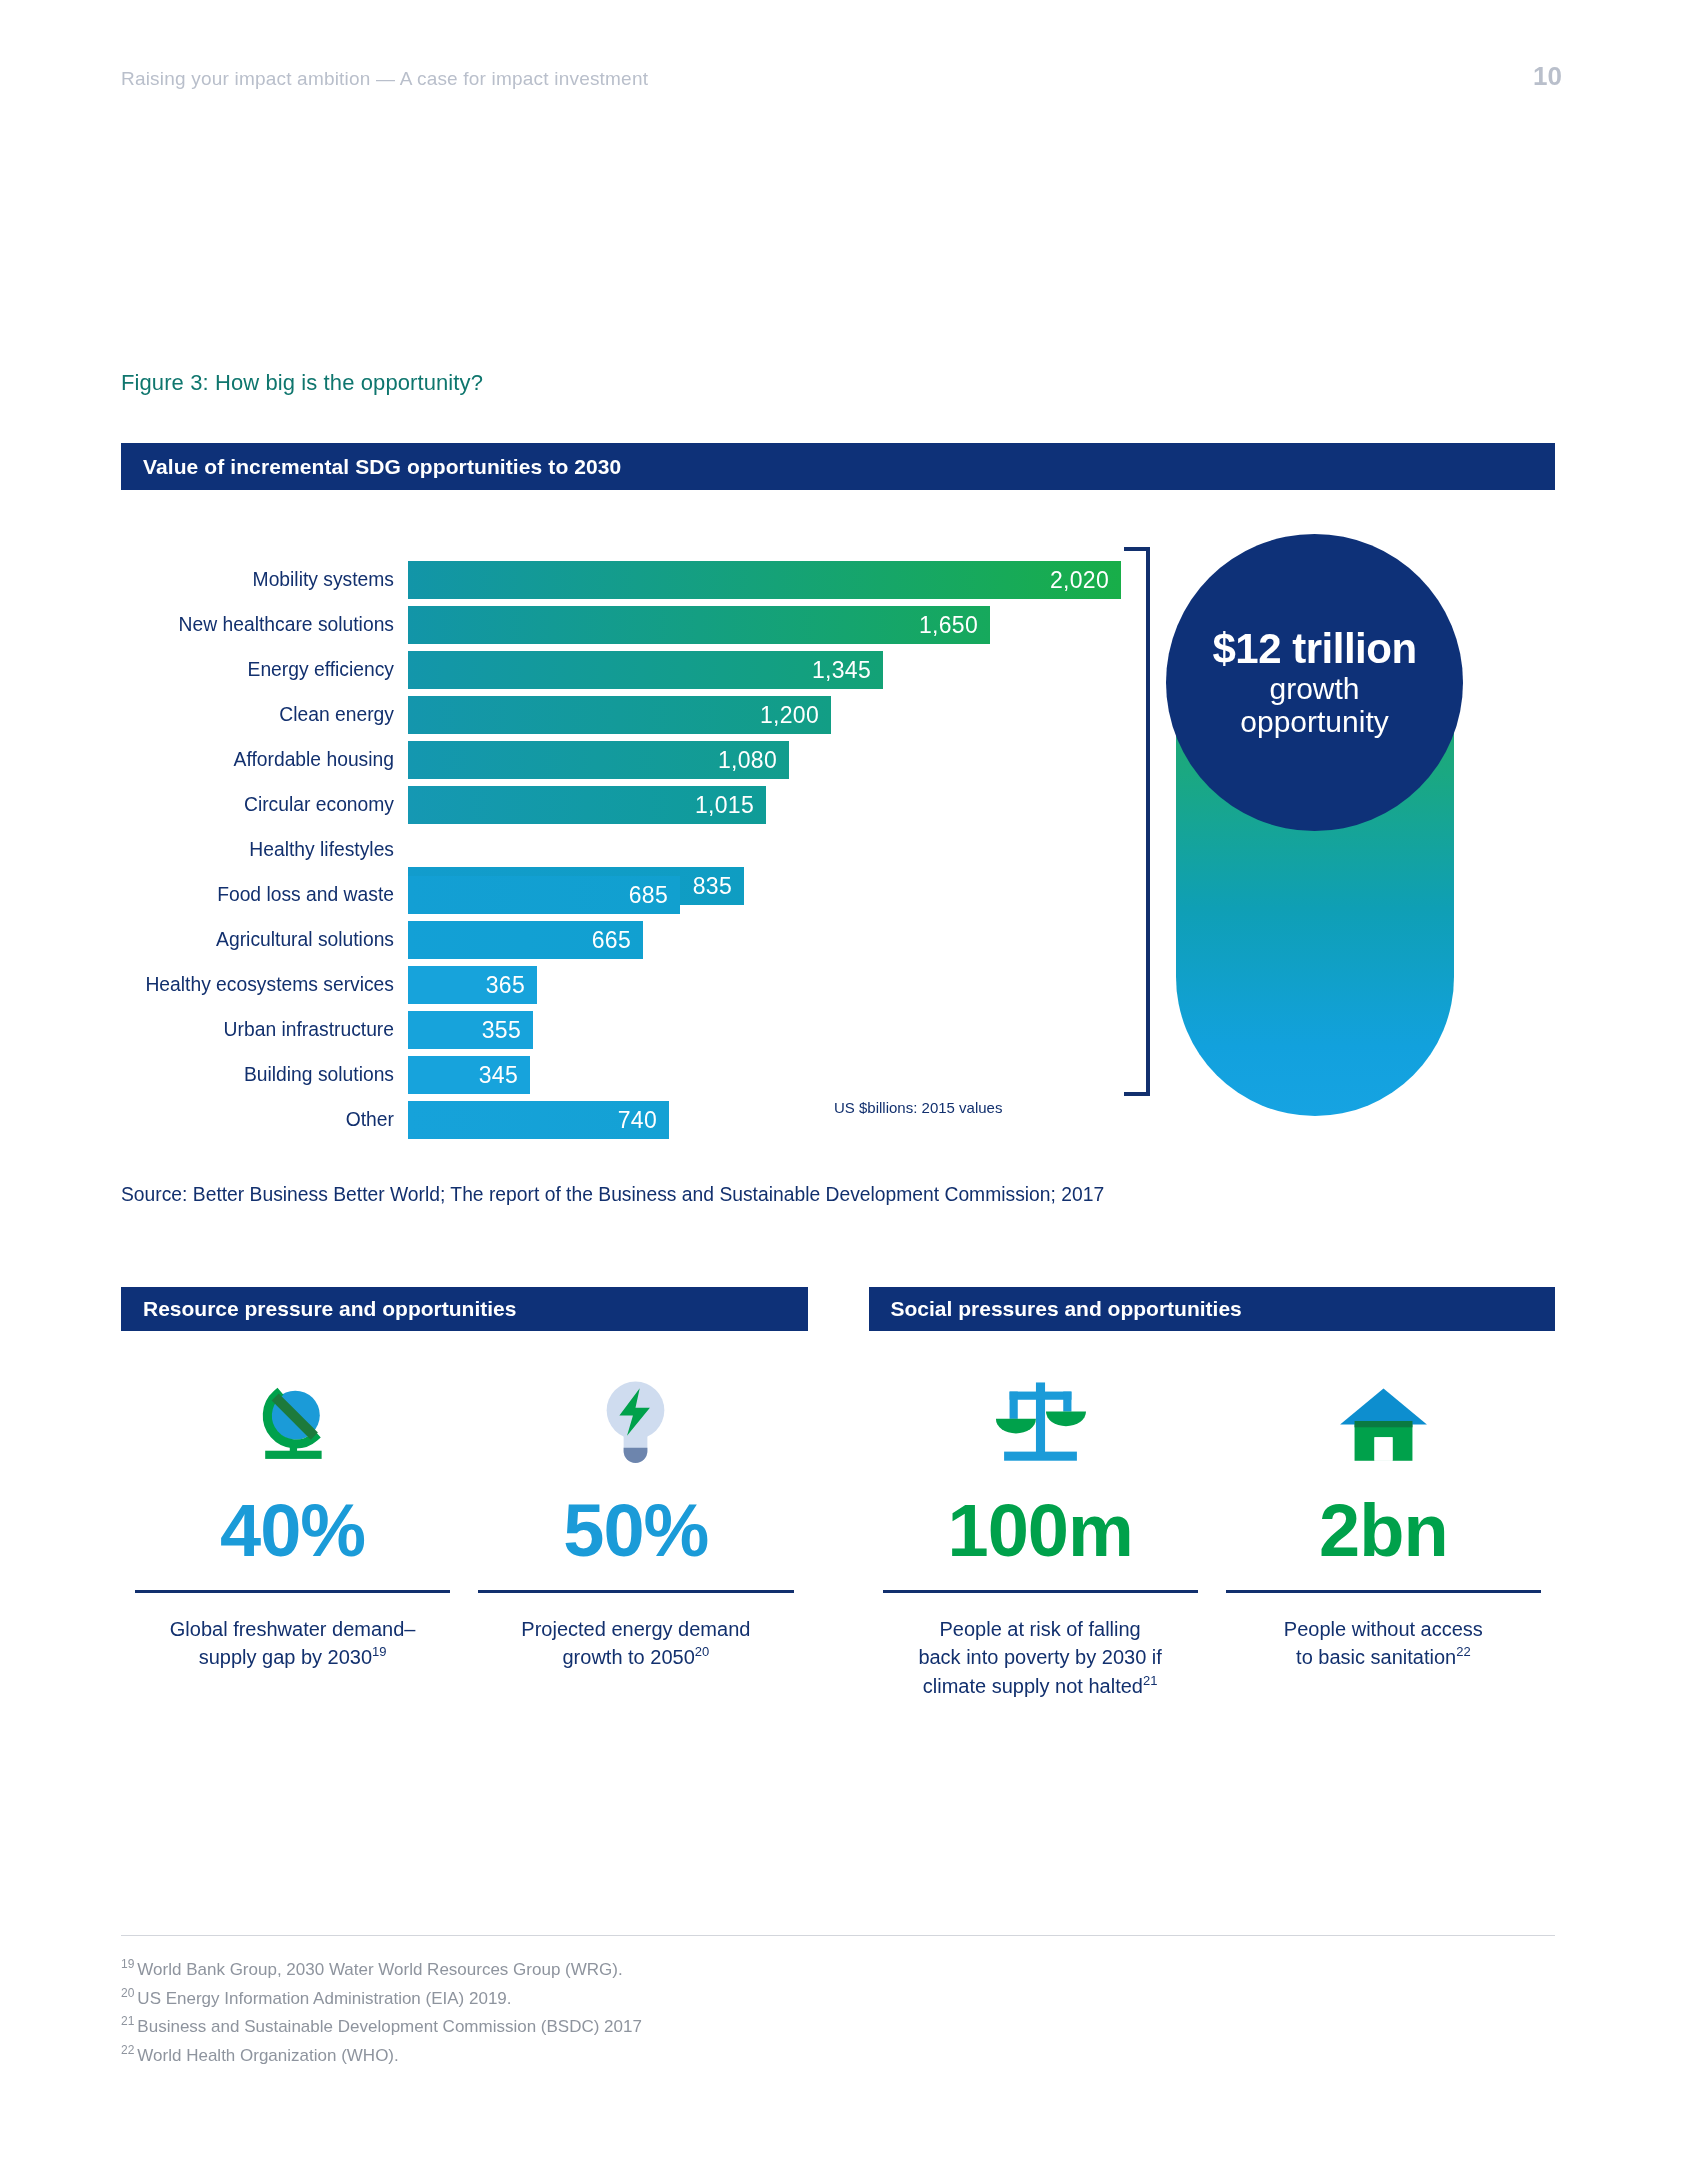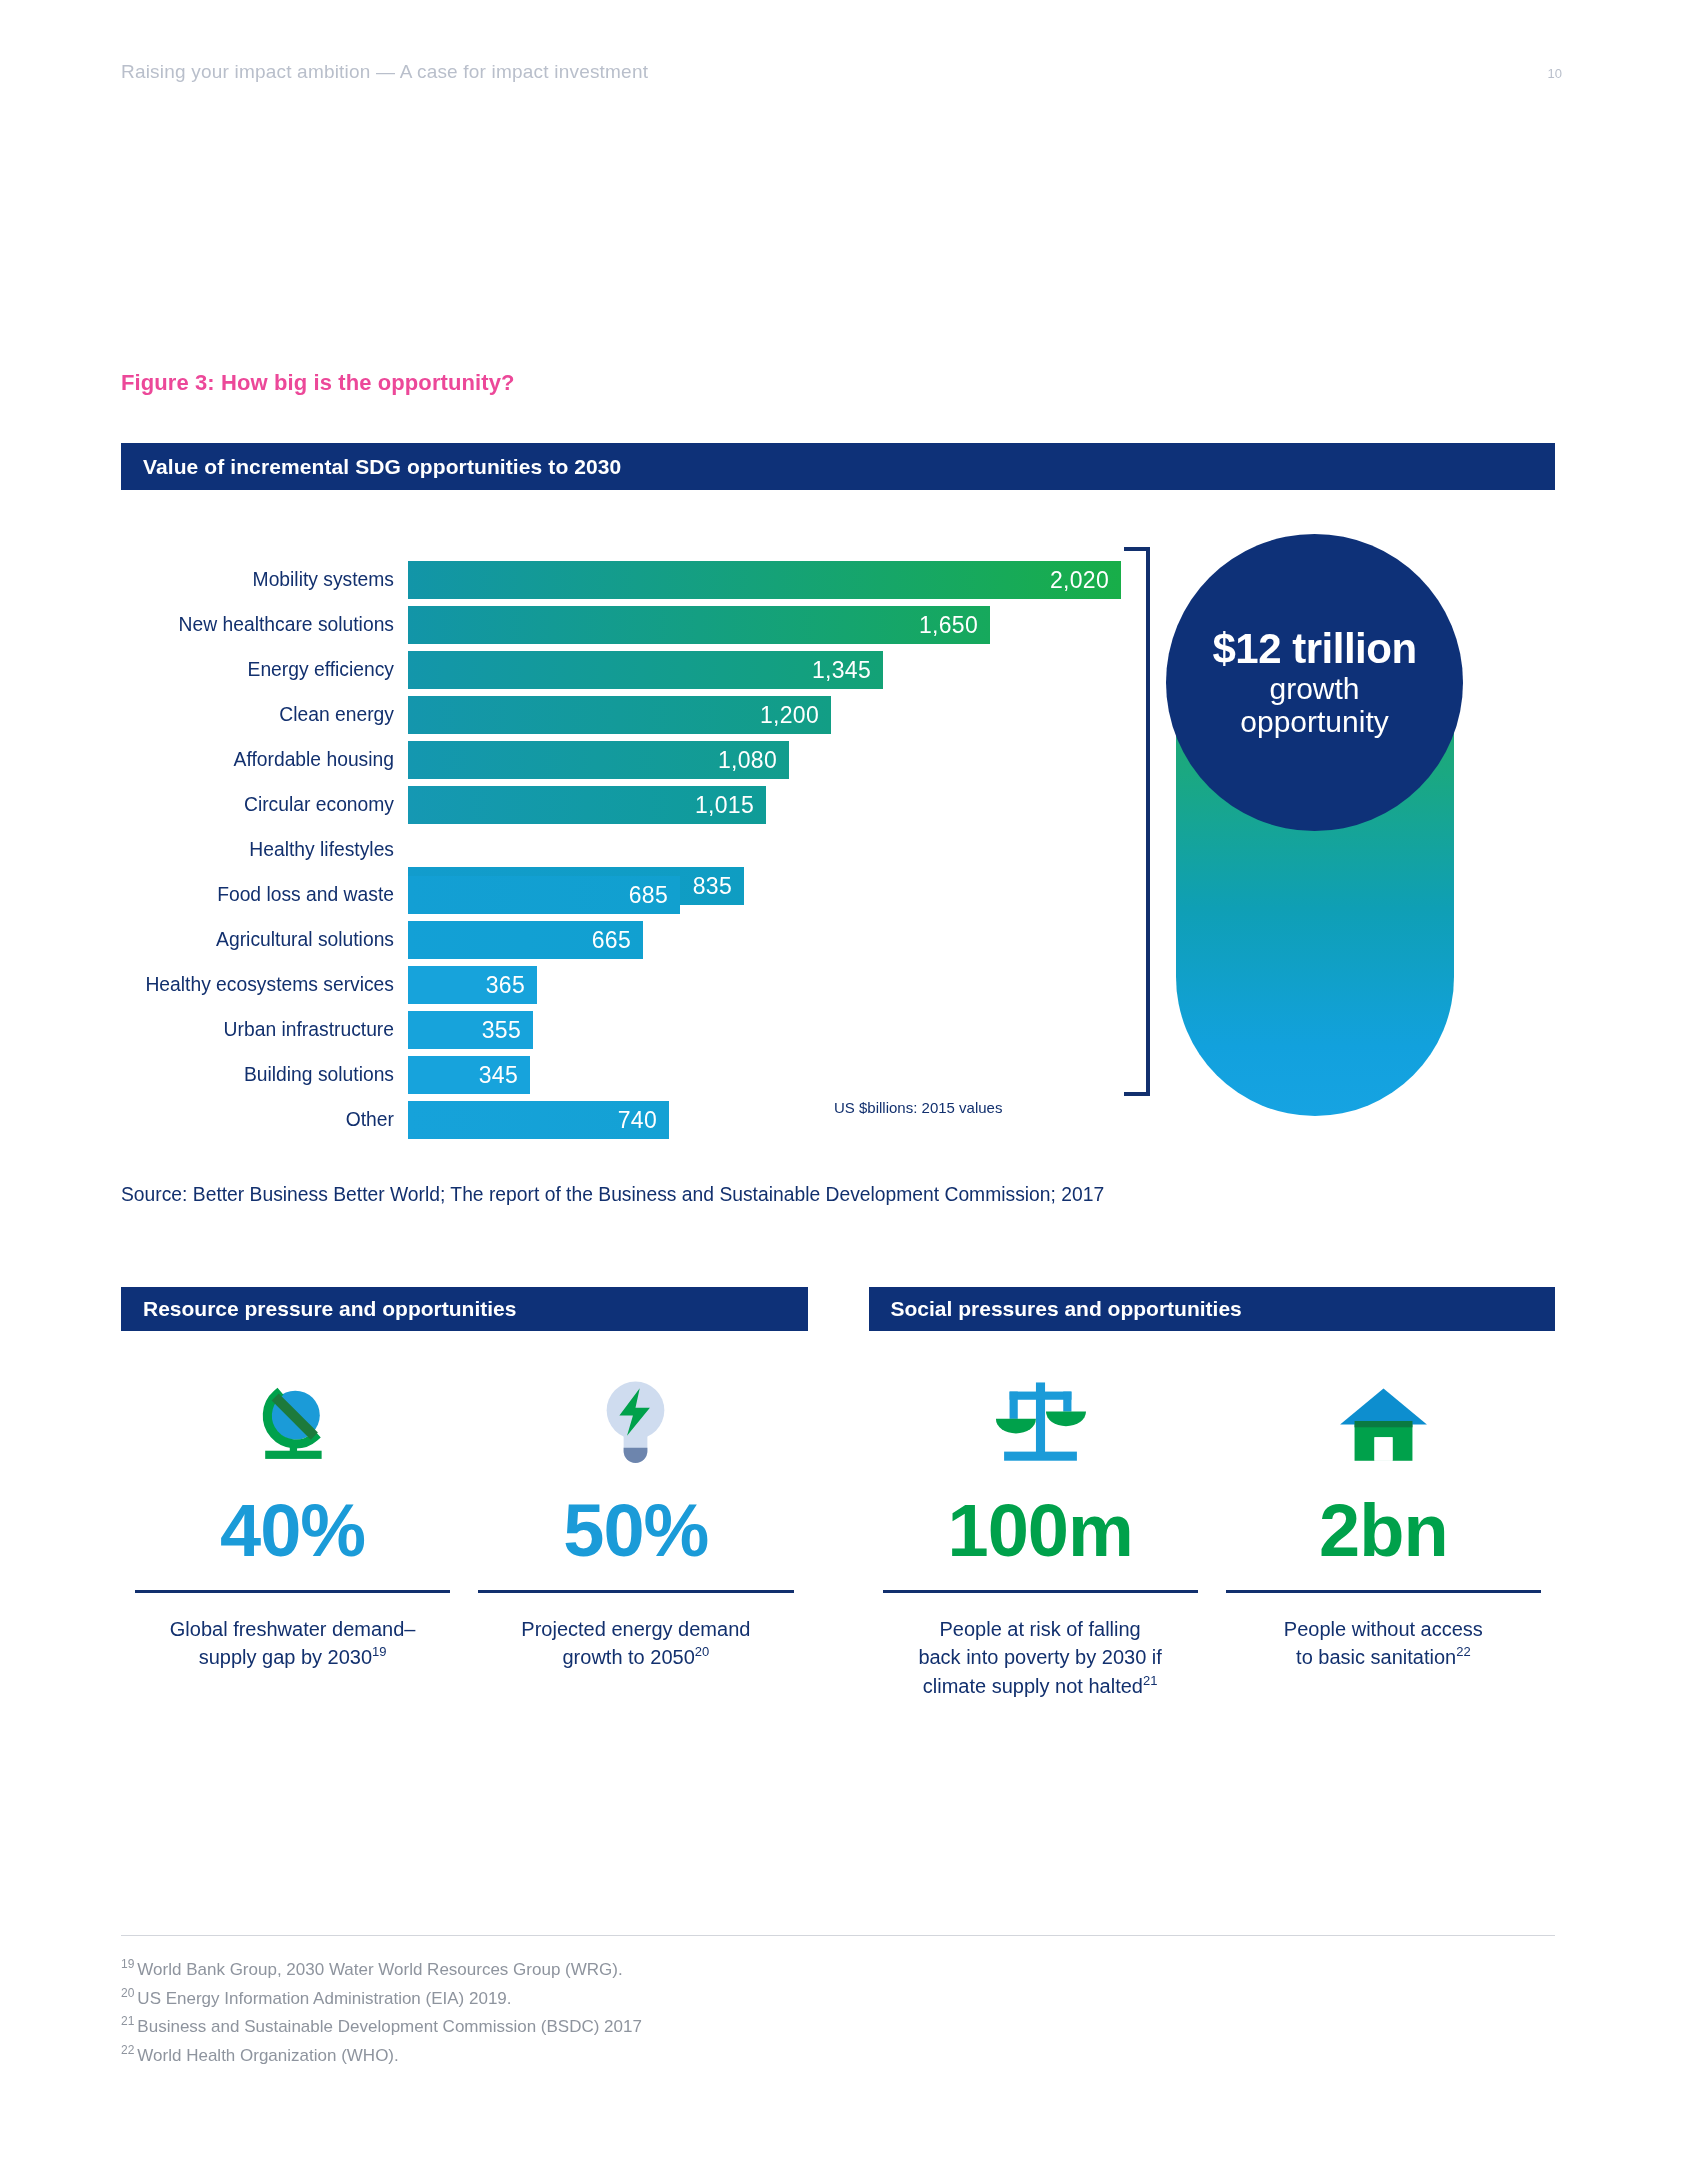--- a/index.html
+++ b/index.html
@@ -25,32 +25,33 @@
     display: flex;
     justify-content: space-between;
     align-items: baseline;
   }
   .page-header .running-title {
     font-size: 19px;
     color: #b9bfcb;
     letter-spacing: 0.2px;
   }
   .page-header .page-number {
-    font-size: 13px;
+    font-size: 26px;
     color: #b9bfcb;
+    font-weight: bold;
   }
 
   
   .figure-title {
     position: absolute;
     top: 370px;
     left: 121px;
     font-size: 22px;
-    font-weight: bold;
-    color: #ec4899;
+    font-weight: normal;
+    color: #0f766e;
     letter-spacing: 0.1px;
   }
 
   
   .chart-panel {
     position: absolute;
     top: 443px;
     left: 121px;
     width: 1434px;
   }

